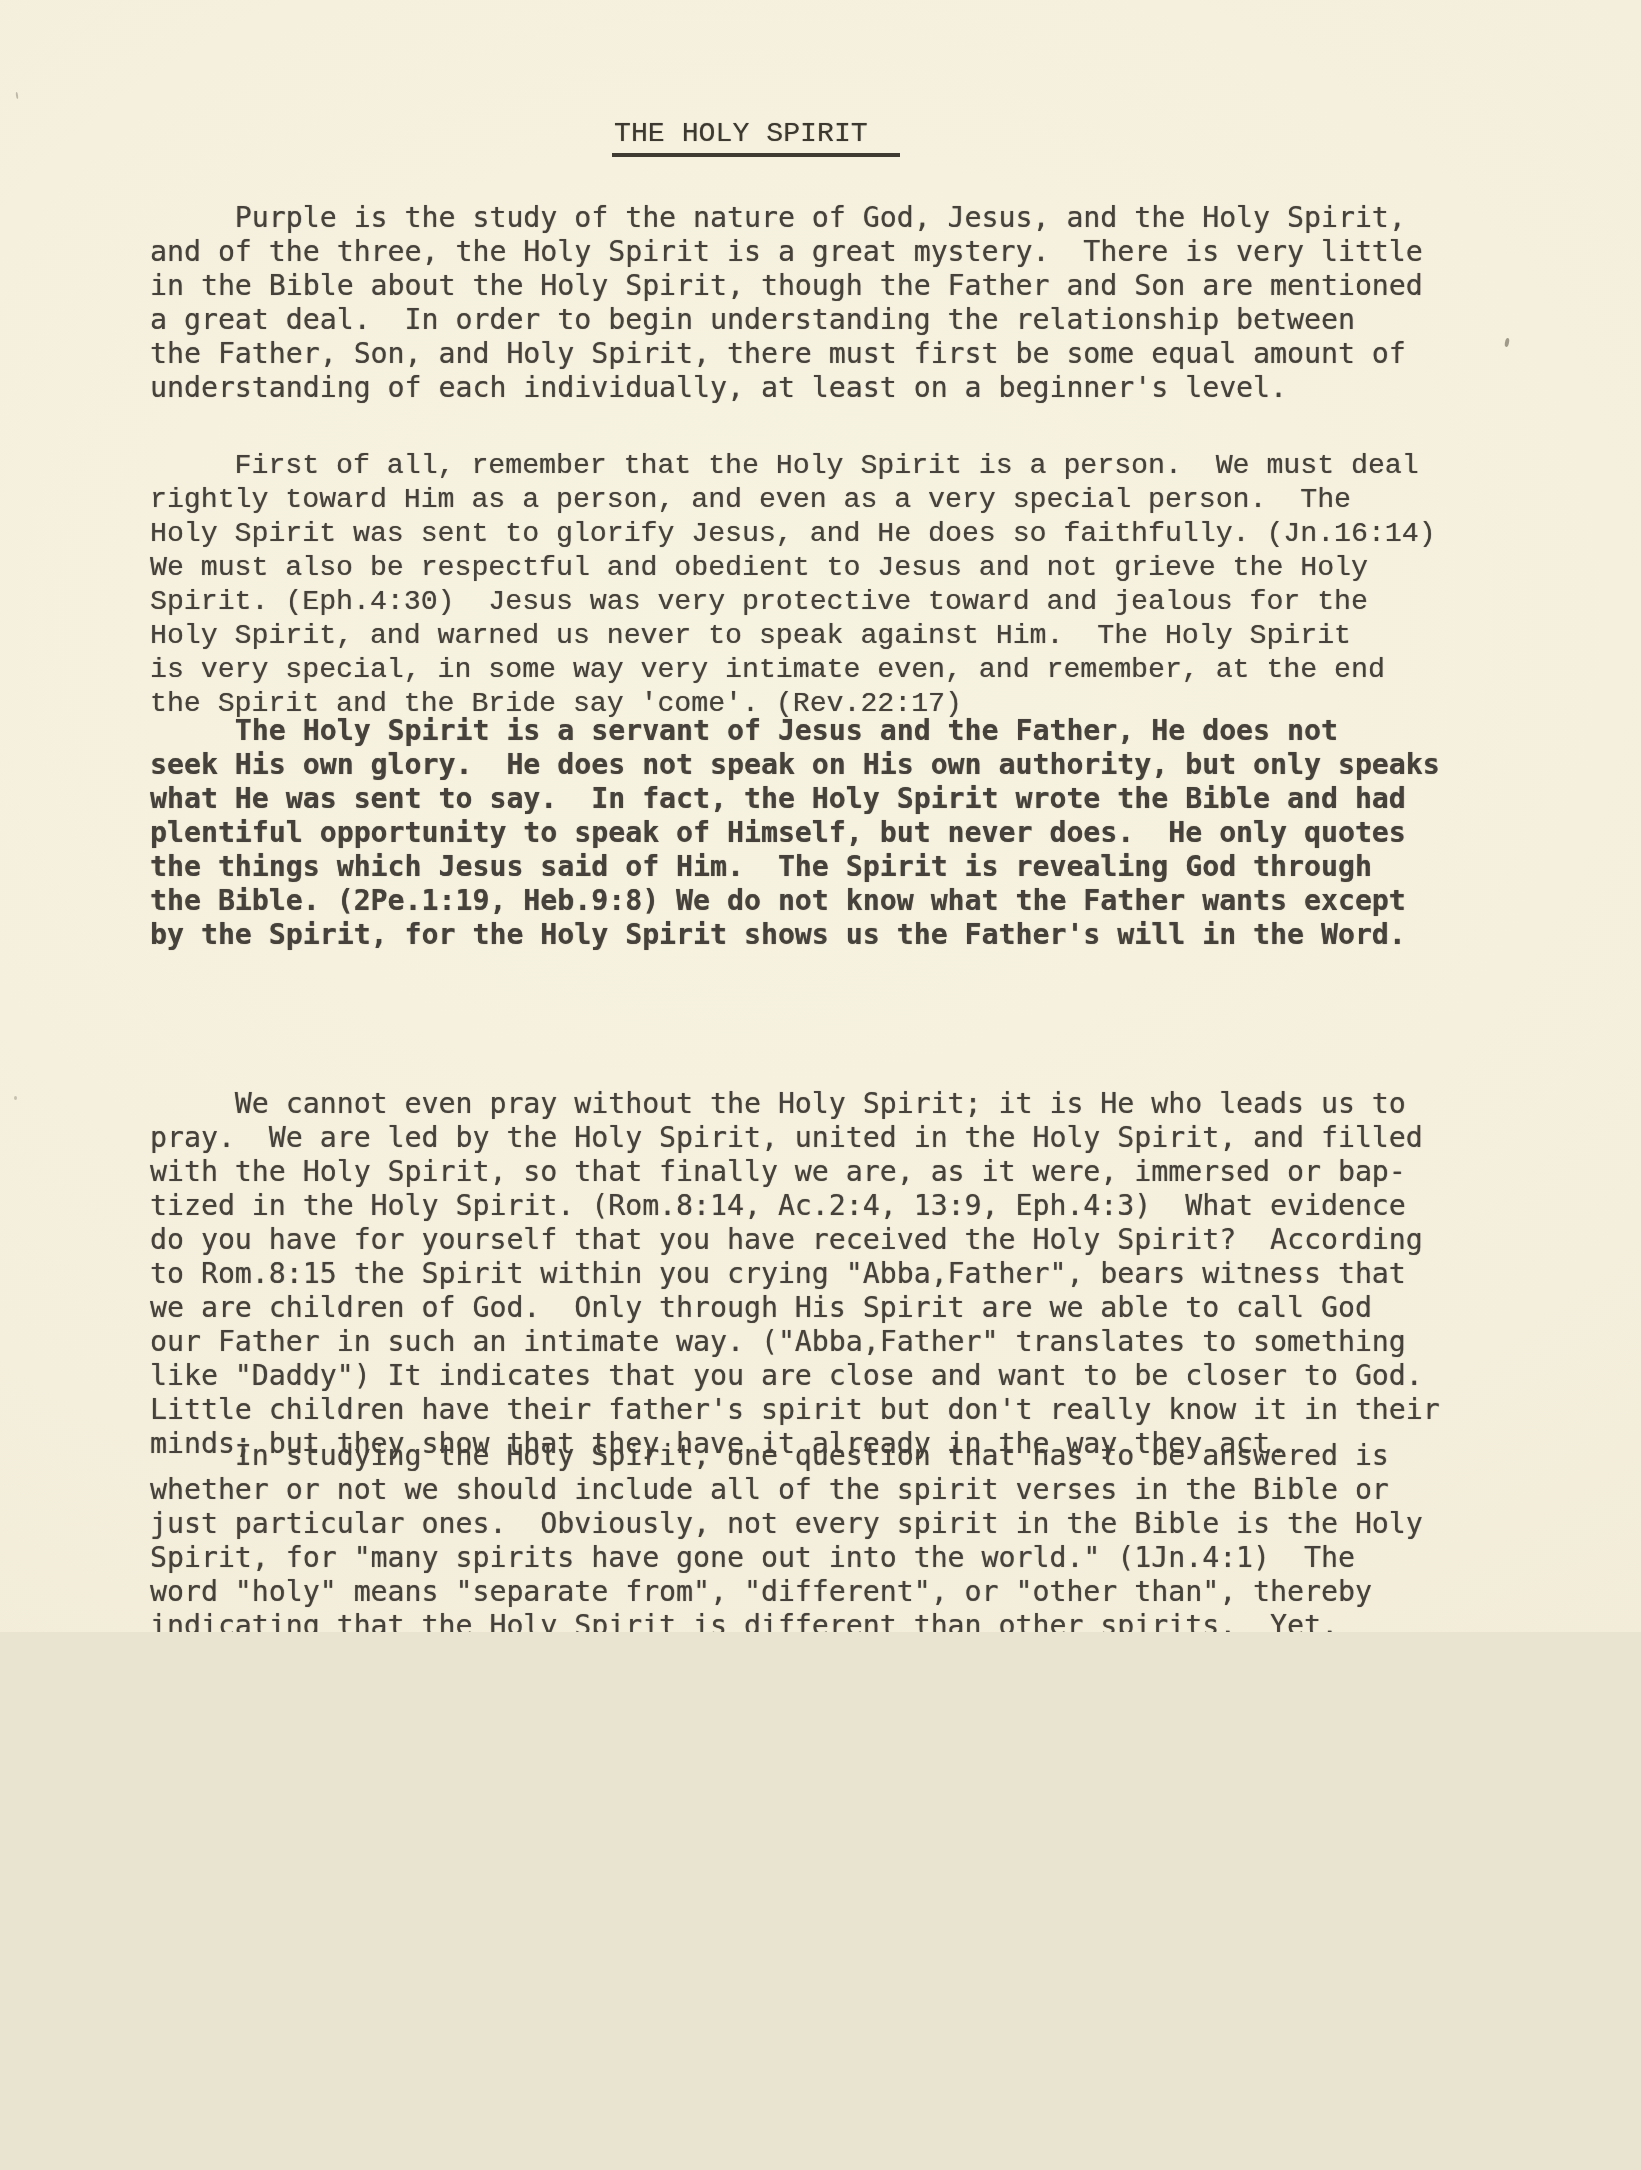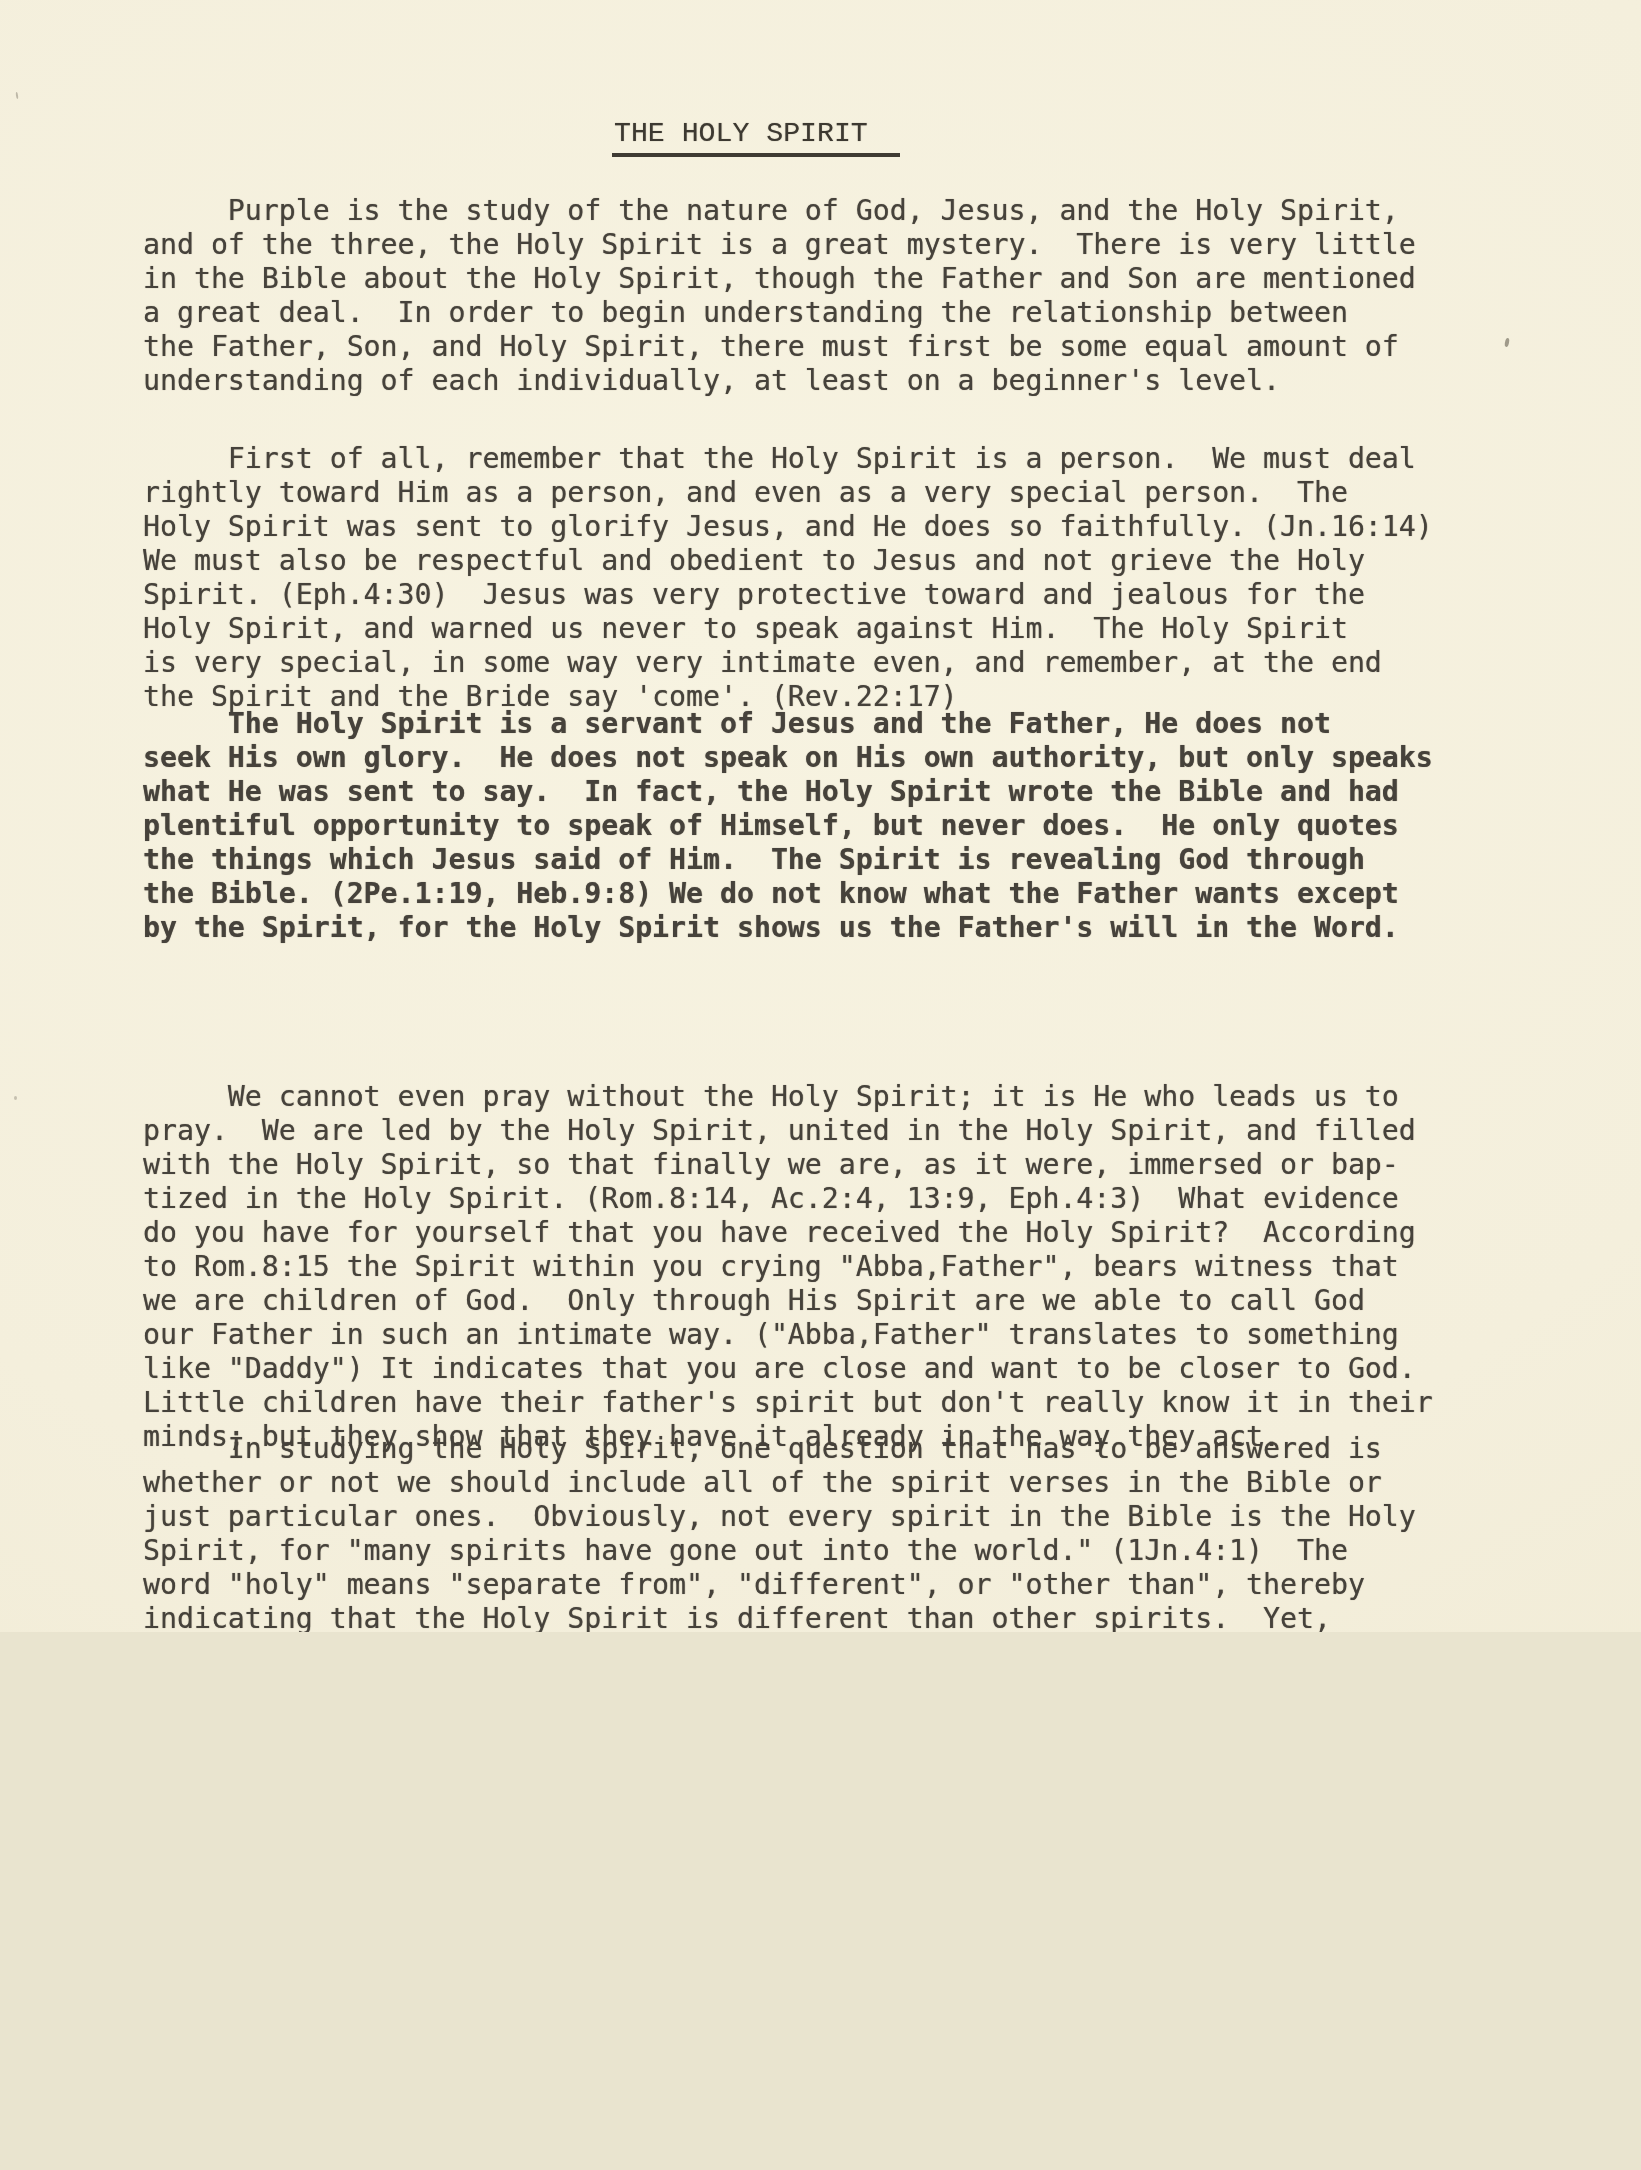--- a/index.html
+++ b/index.html
@@ -27,29 +27,29 @@
     letter-spacing: 0;
     white-space: pre;
     color: #3d3931;
     text-shadow: 0 0 1px rgba(60, 54, 44, 0.55);
     padding: 0 32px 2px 2px;
     border-bottom: 4px solid #3f3b33;
   }
   .para {
     position: absolute;
     left: 140px;
-    margin: 3px;
+    margin: 10px;
     font-size: 28.2px;
     line-height: 34px;
     white-space: pre;
     color: #46423b;
     text-shadow: 0 0 1px rgba(66, 60, 48, 0.5), 0.4px 0.4px 0.4px rgba(66, 60, 48, 0.25);
   }
   .para-1 { top: 191px; }
-  .para-2 { top: 439px; }
+  .para-2 { top: 439px; font-family: Liberation Mono, monospace; }
   .para-3 { top: 704px; font-weight: bold; }
   .para-4 { top: 1077px; }
   .para-5 { top: 1429px; }
   .page-number {
     position: absolute;
     top: 2081px;
     left: 801px;
     margin: 0;
     font-size: 28.2px;
     line-height: 34px;

